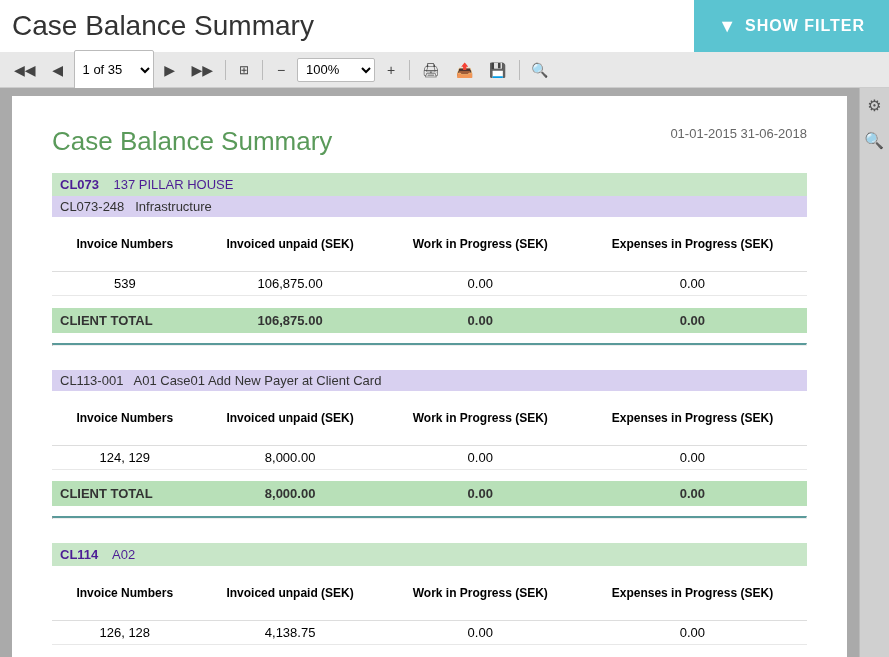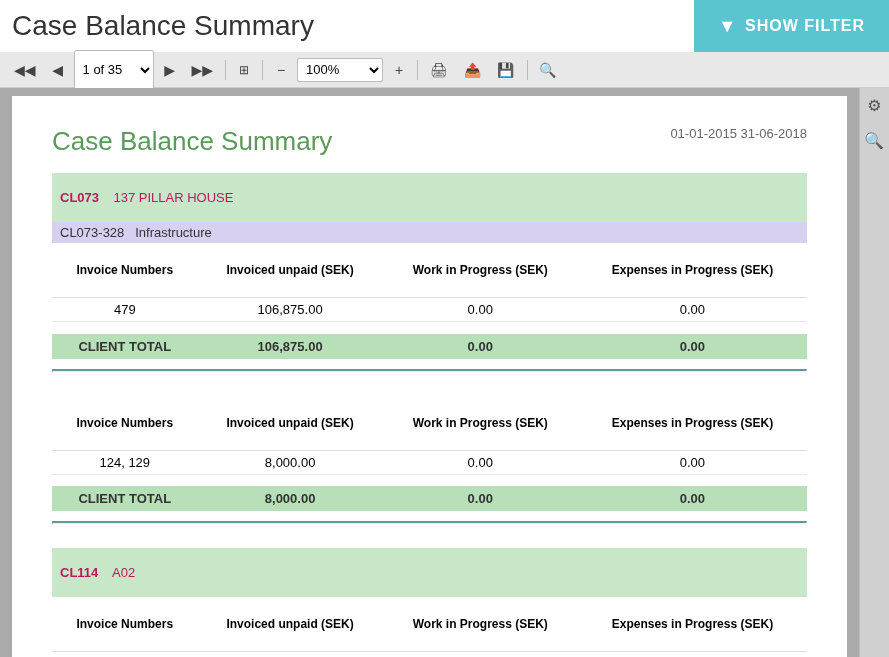--- a/index.html
+++ b/index.html
@@ -70,21 +70,21 @@
       padding: 0 4px;
       width: 80px;
     }
     .zoom-select {
       height: 24px;
       border: 1px solid #bbb;
       border-radius: 2px;
       background: #fff;
       font-size: 13px;
       padding: 0 4px;
-      width: 86px;
+      width: 78px;
     }
 
     
     .main-area {
       display: flex;
       height: calc(657px - 52px - 36px);
     }
     .settings-sidebar {
       width: 30px;
       background: #d0d0d0;
@@ -143,23 +143,23 @@
       border-collapse: collapse;
       margin-top: 16px;
       font-size: 13px;
     }
 
     
     .row-client {
       background: #c8e6c8;
     }
     .row-client td {
-      padding: 17px 8px;
-      font-size: 13px;
-      color: #be185d;
+      padding: 4px 8px;
+      font-size: 13px;
+      color: #4c1d95;
       font-weight: normal;
     }
 
     
     .row-subcase {
       background: #d8d0f0;
     }
     .row-subcase td {
       padding: 3px 8px;
       font-size: 13px;
@@ -188,21 +188,20 @@
 
     
     .row-total {
       background: #b8e0b8;
     }
     .row-total td {
       padding: 5px 8px;
       font-size: 13px;
       font-weight: bold;
       color: #333;
-      text-align: center;
     }
     .row-total td:first-child { padding-left: 8px; }
 
     
     .row-spacer { height: 12px; }
 
     
     .section-divider {
       border-top: 2px solid #5a9a9a;
       margin: 0;
@@ -258,32 +257,32 @@
       <table class="report-table">
         <tbody>
           <tr class="row-client">
             <td colspan="4">
               <strong>CL073</strong>&nbsp;&nbsp;&nbsp;
               <span>137 PILLAR HOUSE</span>
             </td>
           </tr>
           <tr class="row-subcase">
             <td colspan="4">
-              <span>CL073-328</span>&nbsp;&nbsp;
+              <span>CL073-248</span>&nbsp;&nbsp;
               <span>Infrastructure</span>
             </td>
           </tr>
           <tr class="row-headers">
             <td>Invoice Numbers</td>
             <td>Invoiced unpaid (SEK)</td>
             <td>Work in Progress (SEK)</td>
             <td>Expenses in Progress (SEK)</td>
           </tr>
           <tr class="row-data">
-            <td>479</td>
+            <td>539</td>
             <td>106,875.00</td>
             <td>0.00</td>
             <td>0.00</td>
           </tr>
           <tr class="row-spacer">
               <td colspan="4"></td>
             </tr>
           <tr class="row-total">
             <td><strong>CLIENT TOTAL</strong></td>
             <td style="text-align:center;"><strong>106,875.00</strong></td>
@@ -292,20 +291,26 @@
           </tr>
         </tbody>
       </table>
 
       <div style="height:10px;"></div>
       <hr class="section-divider">
       <div style="height:8px;"></div>
 
       <table class="report-table">
         <tbody>
+          <tr class="row-subcase">
+            <td colspan="4">
+              <span>CL113-001</span>&nbsp;&nbsp;
+              <span>A01 Case01 Add New Payer at Client Card</span>
+            </td>
+          </tr>
           <tr class="row-headers">
             <td>Invoice Numbers</td>
             <td>Invoiced unpaid (SEK)</td>
             <td>Work in Progress (SEK)</td>
             <td>Expenses in Progress (SEK)</td>
           </tr>
           <tr class="row-data">
             <td>124, 129</td>
             <td>8,000.00</td>
             <td>0.00</td>

